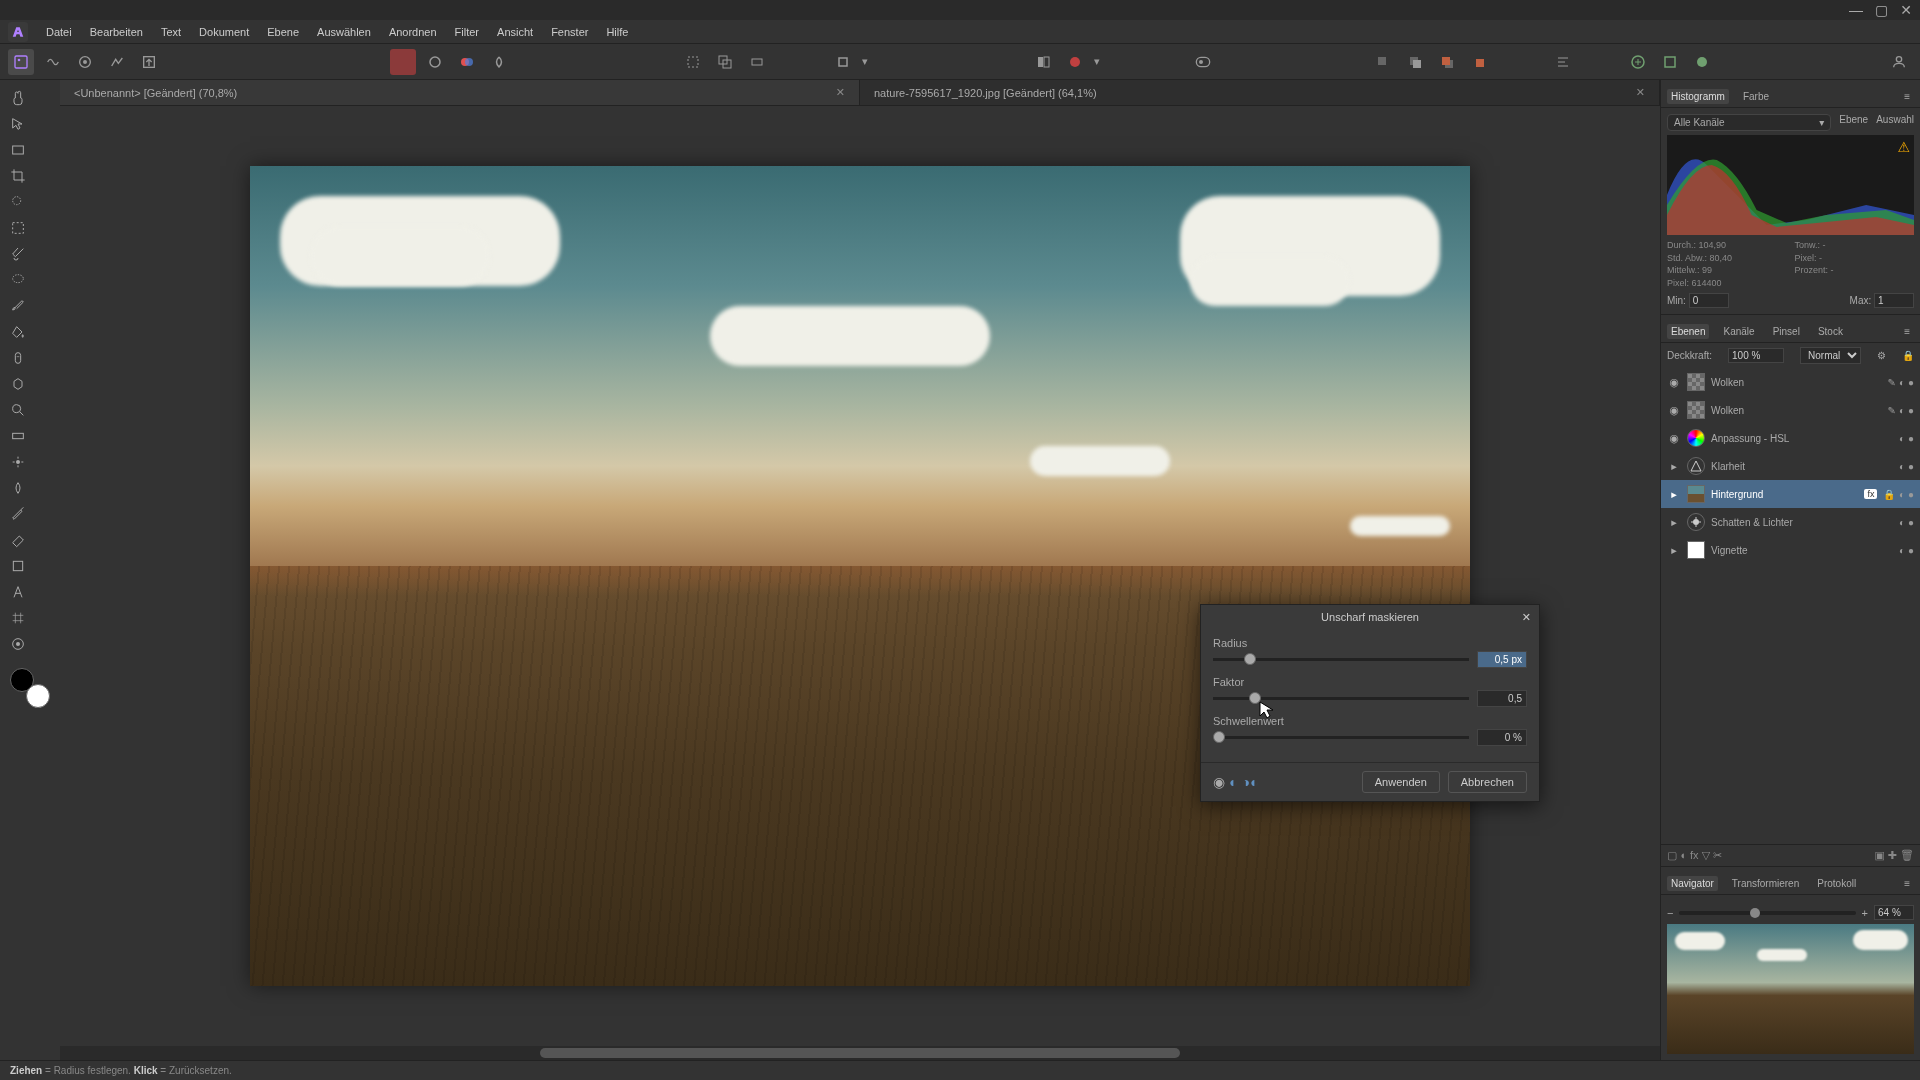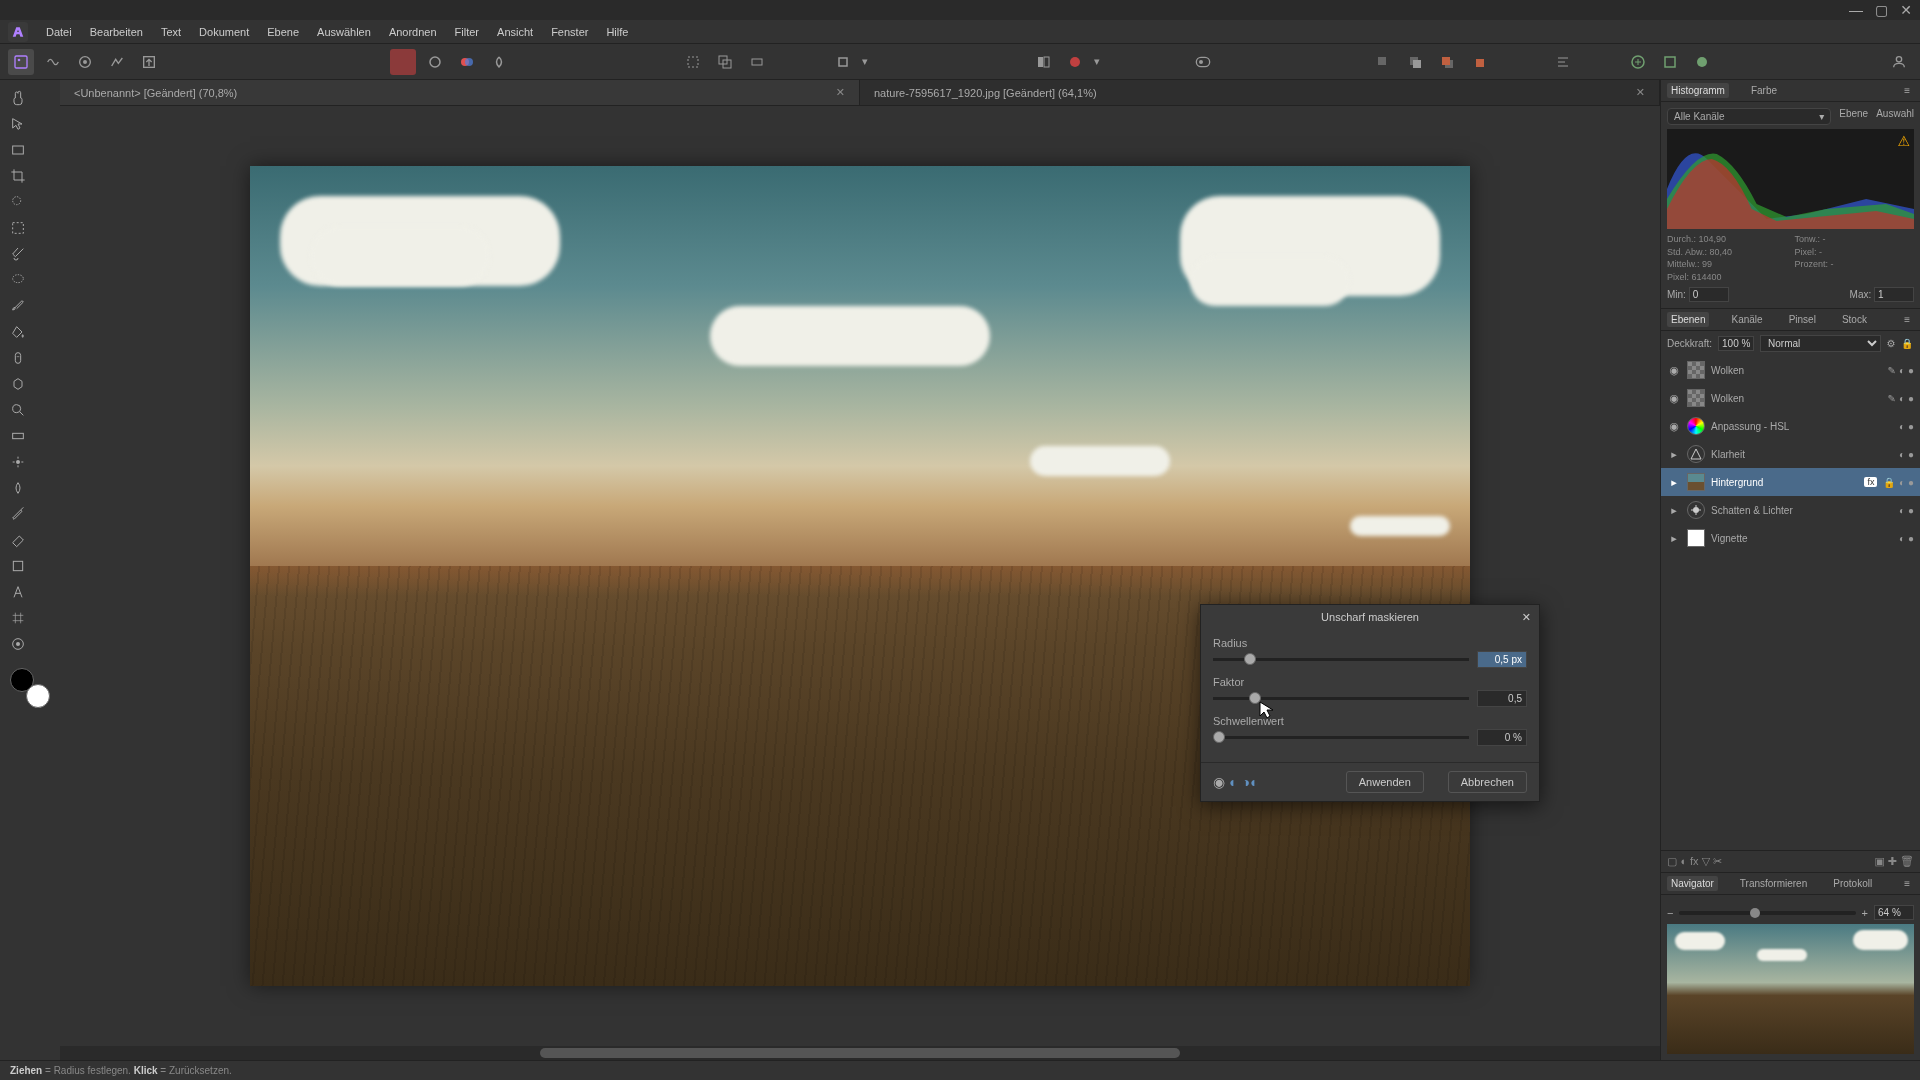--- a/index.html
+++ b/index.html
@@ -43,37 +43,37 @@
 .cloud { position:absolute; background:#f0f0e8; border-radius:40px; filter:blur(2px); }
 .ground { position:absolute; bottom:0; left:0; right:0; height:420px; background:linear-gradient(to bottom, #6b5030 0%, #5a4428 20%, #4a3820 50%, #3a2c18 100%); }
 .ground::before { content:''; position:absolute; top:0; left:0; right:0; height:30px; background:linear-gradient(to bottom, rgba(139,90,50,0.8), transparent); }
 .field-lines { position:absolute; bottom:0; left:0; right:0; height:420px; background:repeating-linear-gradient(95deg, transparent 0px, transparent 8px, rgba(0,0,0,0.15) 8px, rgba(0,0,0,0.15) 10px); opacity:0.6; }
 
 .hscroll { height:14px; background:#2a2a2a; position:relative; }
 .hscroll .thumb { position:absolute; height:10px; top:2px; left:30%; width:40%; background:#555; border-radius:5px; }
 
 
 .panels { width: 260px; background: #333333; display:flex; flex-direction:column; border-left:1px solid #222; }
-.panel-tabs { height:22px; display:flex; align-items:center; padding:0 6px; gap:18px; border-bottom:1px solid #222; font-size:10px; }
+.panel-tabs { height:22px; display:flex; align-items:center; padding:0 6px; gap:10px; border-bottom:1px solid #222; font-size:10px;margin-top:6px; }
 .panel-tabs span { cursor:pointer; padding:2px 4px; }
 .panel-tabs span.active { background:#444; border-radius:2px; color:#ddd; }
 .panel-tabs .menu { margin-left:auto; cursor:pointer; }
 
 .histo-panel { padding:6px; border-bottom:1px solid #222; }
 .histo-row { display:flex; gap:8px; margin-bottom:4px; font-size:10px; }
 .histo-select { background:#2a2a2a; border:1px solid #444; padding:2px 6px; border-radius:4px; flex:1; display:flex; justify-content:space-between; align-items:center; cursor:pointer; }
 .histogram { height:100px; background:#1a1a1a; position:relative; overflow:hidden; }
 .histo-warn { position:absolute; top:4px; right:4px; color:#ffb000; font-size:14px; }
 .histo-stats { font-size:9px; color:#888; margin-top:4px; line-height:1.4; display:grid; grid-template-columns:1fr 1fr; gap:0 8px; }
 .histo-minmax { display:flex; justify-content:space-between; margin-top:4px; font-size:10px;align-items:flex-end; }
 .histo-minmax input { width:40px; background:#2a2a2a; border:1px solid #444; color:#ccc; padding:1px 3px; font-size:10px; }
 
 .layers-panel { flex:1; display:flex; flex-direction:column; border-bottom:1px solid #222; min-height:200px; }
-.layers-header { padding:4px 6px; display:flex; gap:6px; align-items:center; font-size:10px; }
-.layers-header input { width:36px; background:#2a2a2a; border:1px solid #444; color:#ccc; padding:1px 3px; font-size:10px; }
+.layers-header { padding:4px 6px; display:flex; gap:16px; align-items:center; font-size:10px; }
+.layers-header input { width:56px; background:#2a2a2a; border:1px solid #444; color:#ccc; padding:1px 3px; font-size:10px; }
 .layers-header select { background:#2a2a2a; border:1px solid #444; color:#ccc; padding:1px 3px; font-size:10px; flex:1; }
 .layers-list { flex:1; overflow-y:auto; }
 .layer { display:flex; align-items:center; padding:3px 6px; gap:6px; cursor:pointer; height:28px; }
 .layer.selected { background:#4a6a8a; color:#fff; }
 .layer .vis { width:14px; text-align:center; cursor:pointer; }
 .layer .thumb { width:18px; height:18px; background:#555; border:1px solid #666; }
 .layer .thumb.checker { background:repeating-conic-gradient(#666 0% 25%, #888 0% 50%) 50% / 8px 8px; }
 .layer .thumb.adj { border-radius:50%; display:flex; align-items:center; justify-content:center; background:#333; }
 .layer .name { flex:1; font-size:10px; }
 .layer .badge { font-size:9px; background:#fff; color:#333; padding:0 3px; border-radius:2px; }
@@ -97,21 +97,21 @@
 .dialog-body { padding:8px 12px; }
 .dialog-row { margin-bottom:8px; }
 .dialog-row label { display:block; font-size:11px; color:#aaa; margin-bottom:2px; }
 .dialog-slider-wrap { display:flex; align-items:center; gap:8px; }
 .dialog-slider { flex:1; height:3px; background:#222; position:relative; }
 .dialog-slider .handle { position:absolute; width:12px; height:12px; background:#aaa; border-radius:50%; top:-5px; border:1px solid #666; cursor:pointer; }
 .dialog-slider-wrap input { width:50px; background:#2a2a2a; border:1px solid #444; color:#ccc; padding:2px 4px; font-size:10px; text-align:right; }
 .dialog-footer { display:flex; justify-content:space-between; align-items:center; padding:8px 12px; border-top:1px solid #2a2a2a; }
 .dialog-footer .preview-icons { display:flex; gap:4px; }
 .dialog-footer .preview-icons span { cursor:pointer; font-size:14px; }
-.dialog-footer .btns { display:flex; gap:24px; }
+.dialog-footer .btns { display:flex; gap:8px; }
 .dialog-footer button { background:#3a3a3a; border:1px solid #555; color:#ccc; padding:4px 12px; font-size:11px; cursor:pointer; border-radius:3px; }
 
 .cursor { position:absolute; left:1258px; top:700px; z-index:200; pointer-events:none; }
 
 
 .statusbar { height:20px; background:#333; padding:0 10px; display:flex; align-items:center; font-size:10px; color:#888; border-top:1px solid #222; }
 .statusbar b { color:#ccc; }
 
 svg { display:block; }
 </style>

